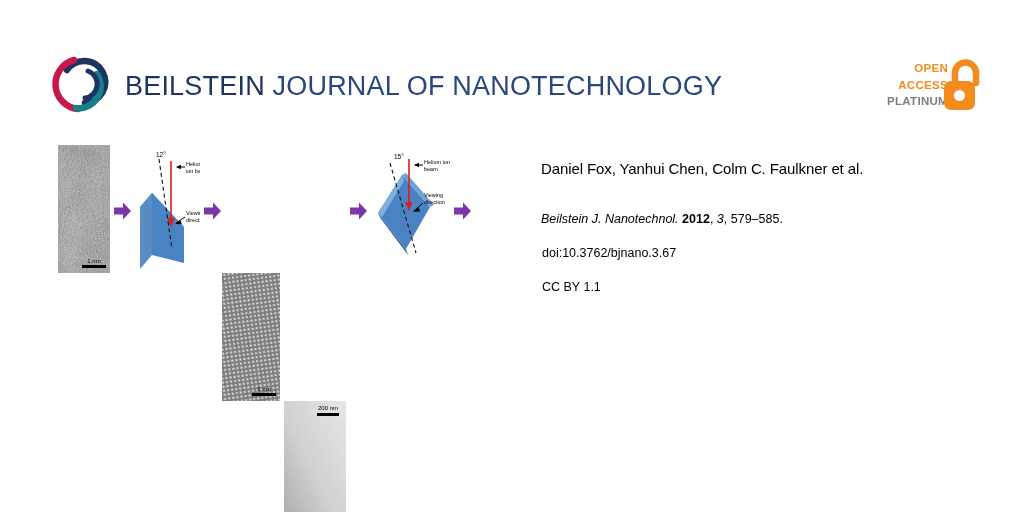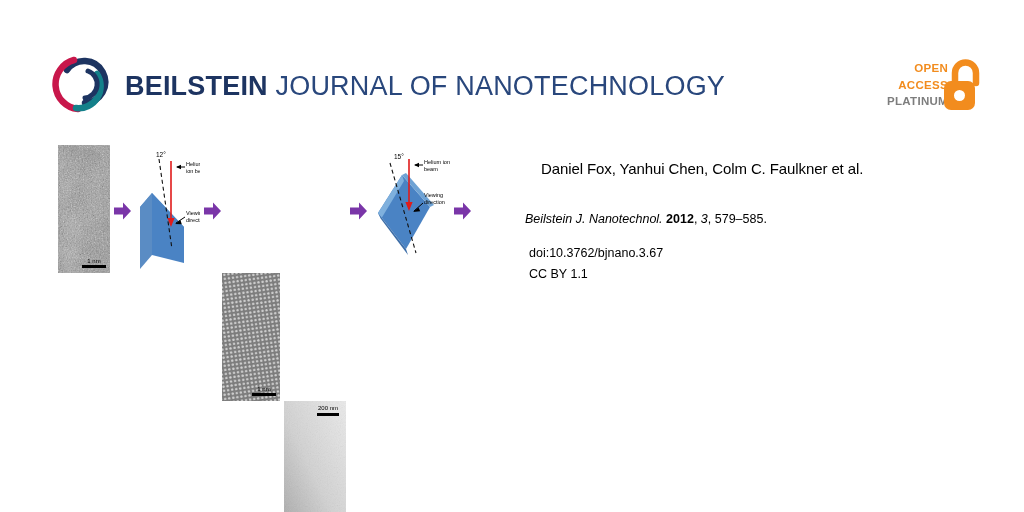--- a/index.html
+++ b/index.html
@@ -29,21 +29,21 @@
   }
   #journal-wordmark {
     position: absolute;
     left: 125px; top: 70px;
     white-space: nowrap;
     font-size: 27px;
     letter-spacing: 0.2px;
     line-height: 32px;
   }
   #journal-wordmark .wm-bold {
-    font-weight: bold;
+    font-weight: normal;
     color: #1d3461;
   }
   #journal-wordmark .wm-light {
     font-weight: normal;
     color: #29477c;
     margin-top: 31px;
   }
 
   
   #oa-badge {
@@ -129,27 +129,28 @@
     font-size: 15px;
     line-height: 19px;
     margin: 16px;
     letter-spacing: -0.1px;
   }
   #citation-block {
     margin-top: 33px;
     font-size: 12.5px;
     line-height: 17px;
     color: #000;
+    margin-left: 16px;
   }
   #citation-line { margin: 0; }
   #citation-line .cit-journal { font-style: italic; }
   #citation-line .cit-year { font-weight: bold; }
   #citation-line .cit-volume { font-style: italic; }
   #doi-block { margin-top: 17px; font-size: 12.5px; line-height: 17px; }
-  #doi-line, #license-line { margin: 4px; }
+  #doi-line, #license-line { margin: 17px; }
 </style>
 </head>
 <body>
 
 <div id="masthead">
 
   <div id="journal-logo">
     <svg width="62" height="58" viewBox="0 0 62 58">
 
       <path d="M 13 13 A 21 21 0 1 1 31 46" fill="none" stroke="#1d3461" stroke-width="6.5" stroke-linecap="round" transform="translate(2,1)"></path>

